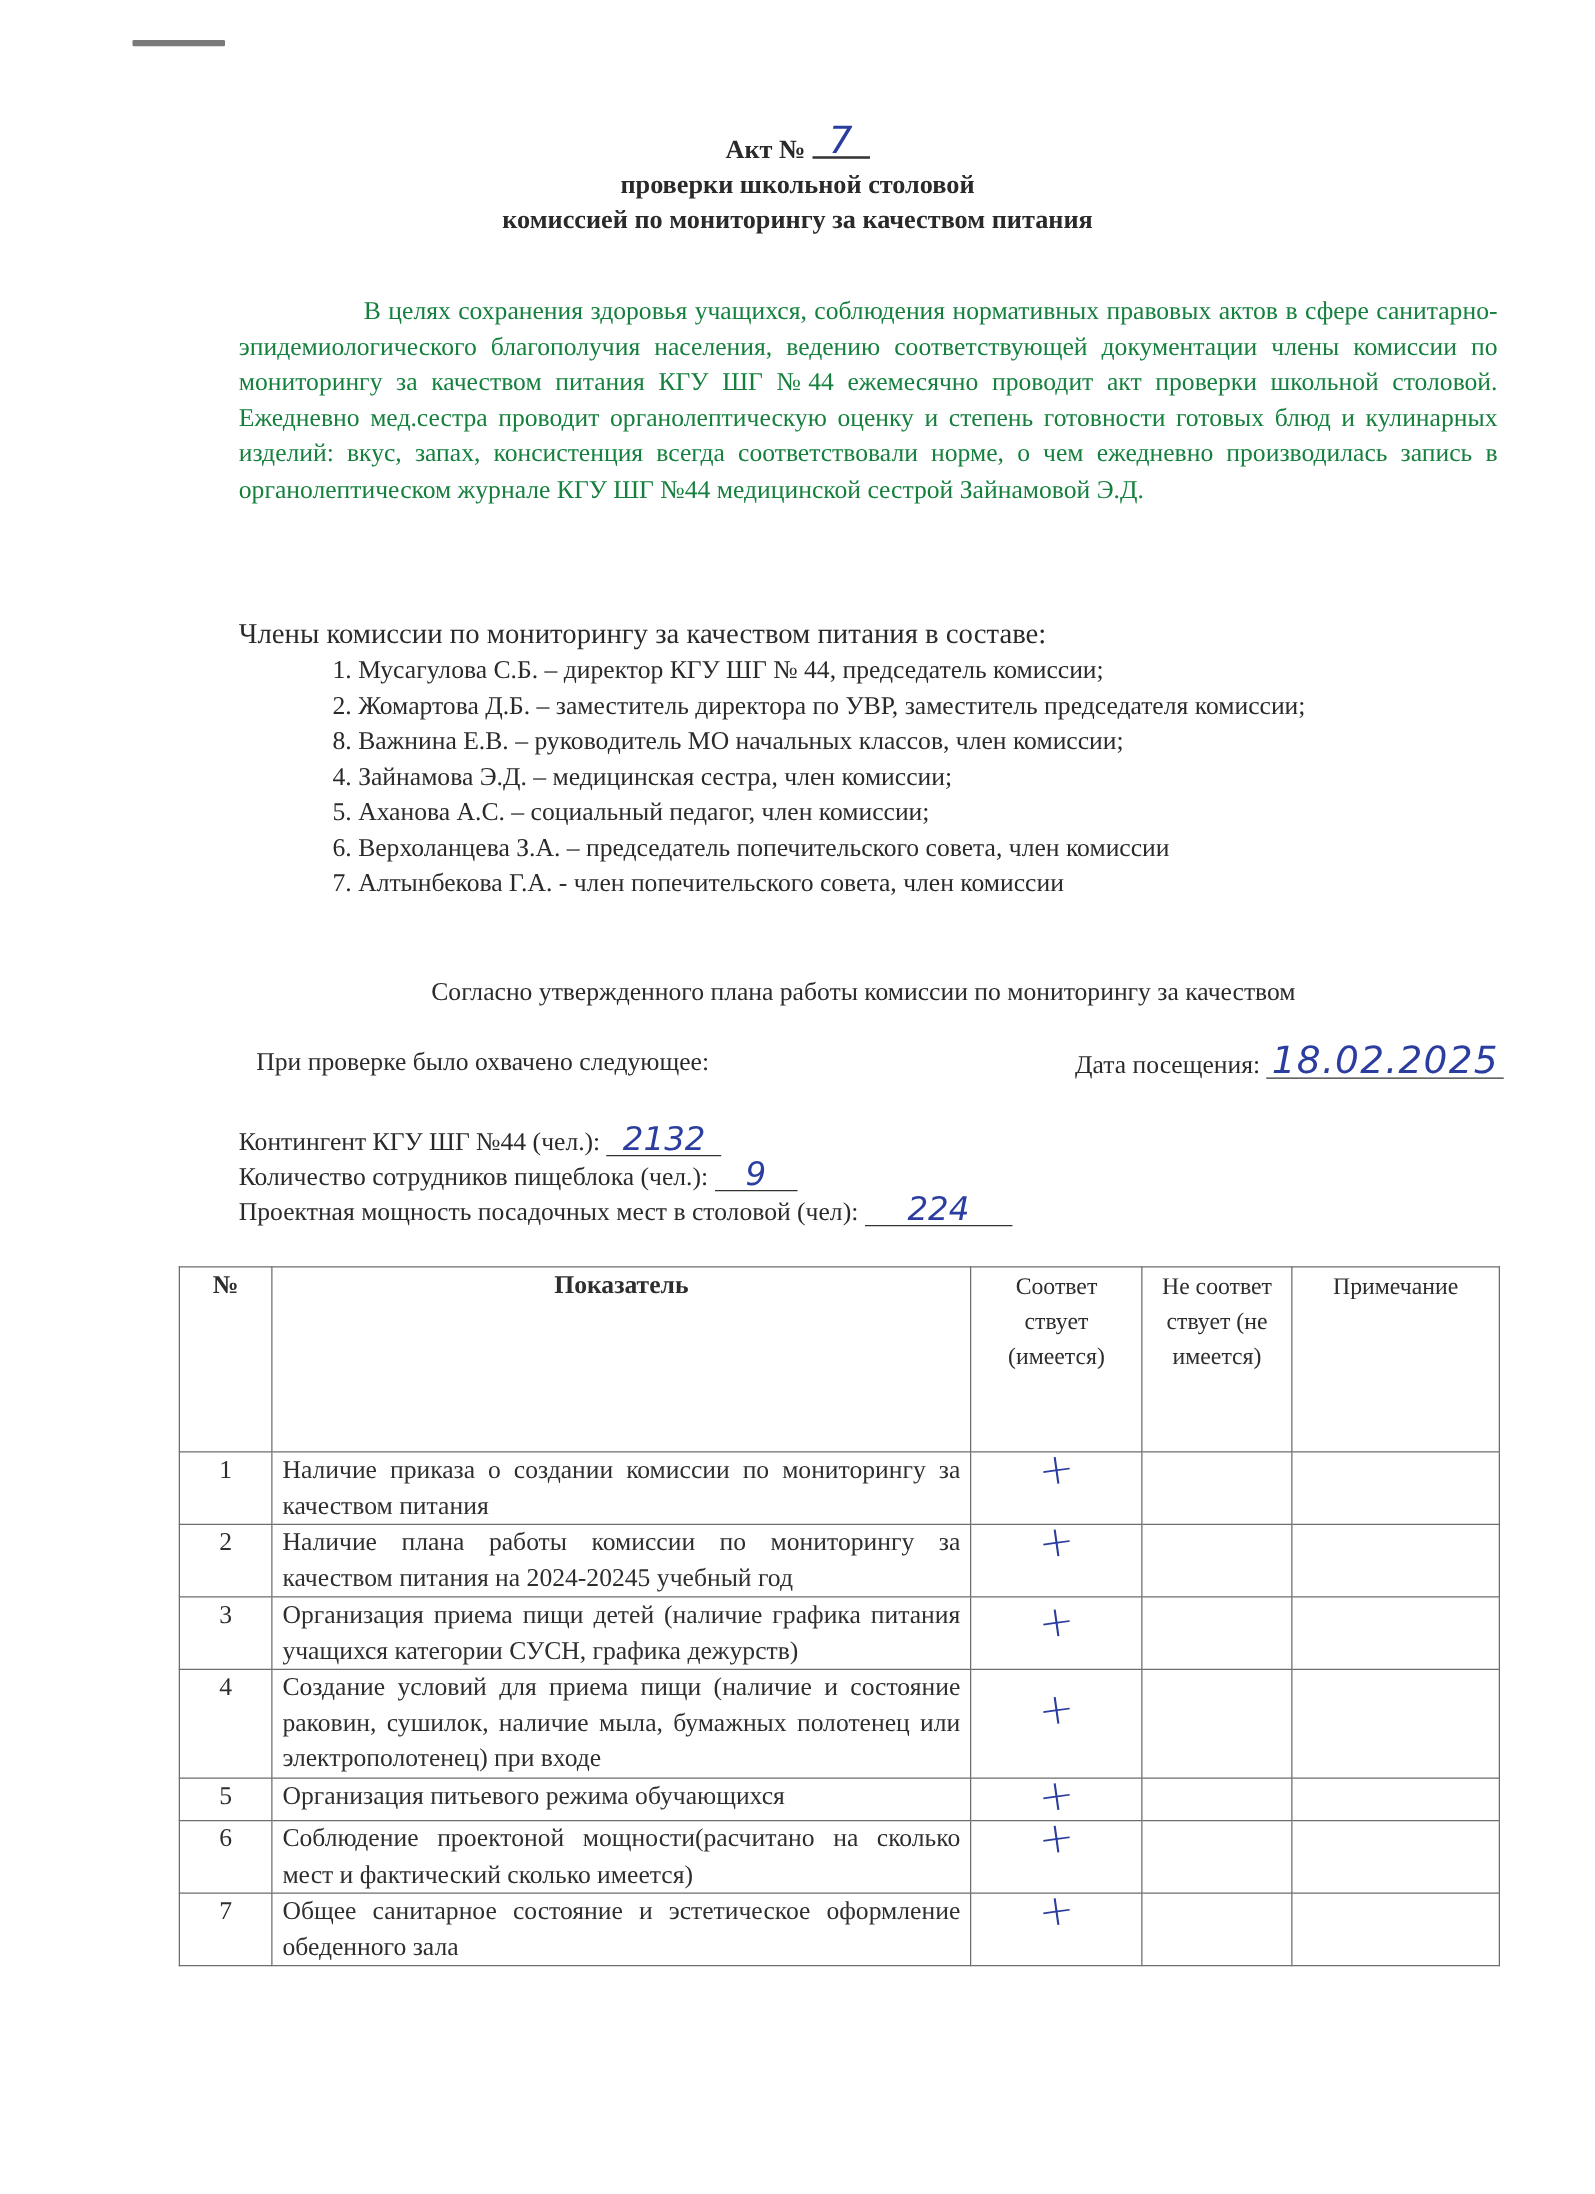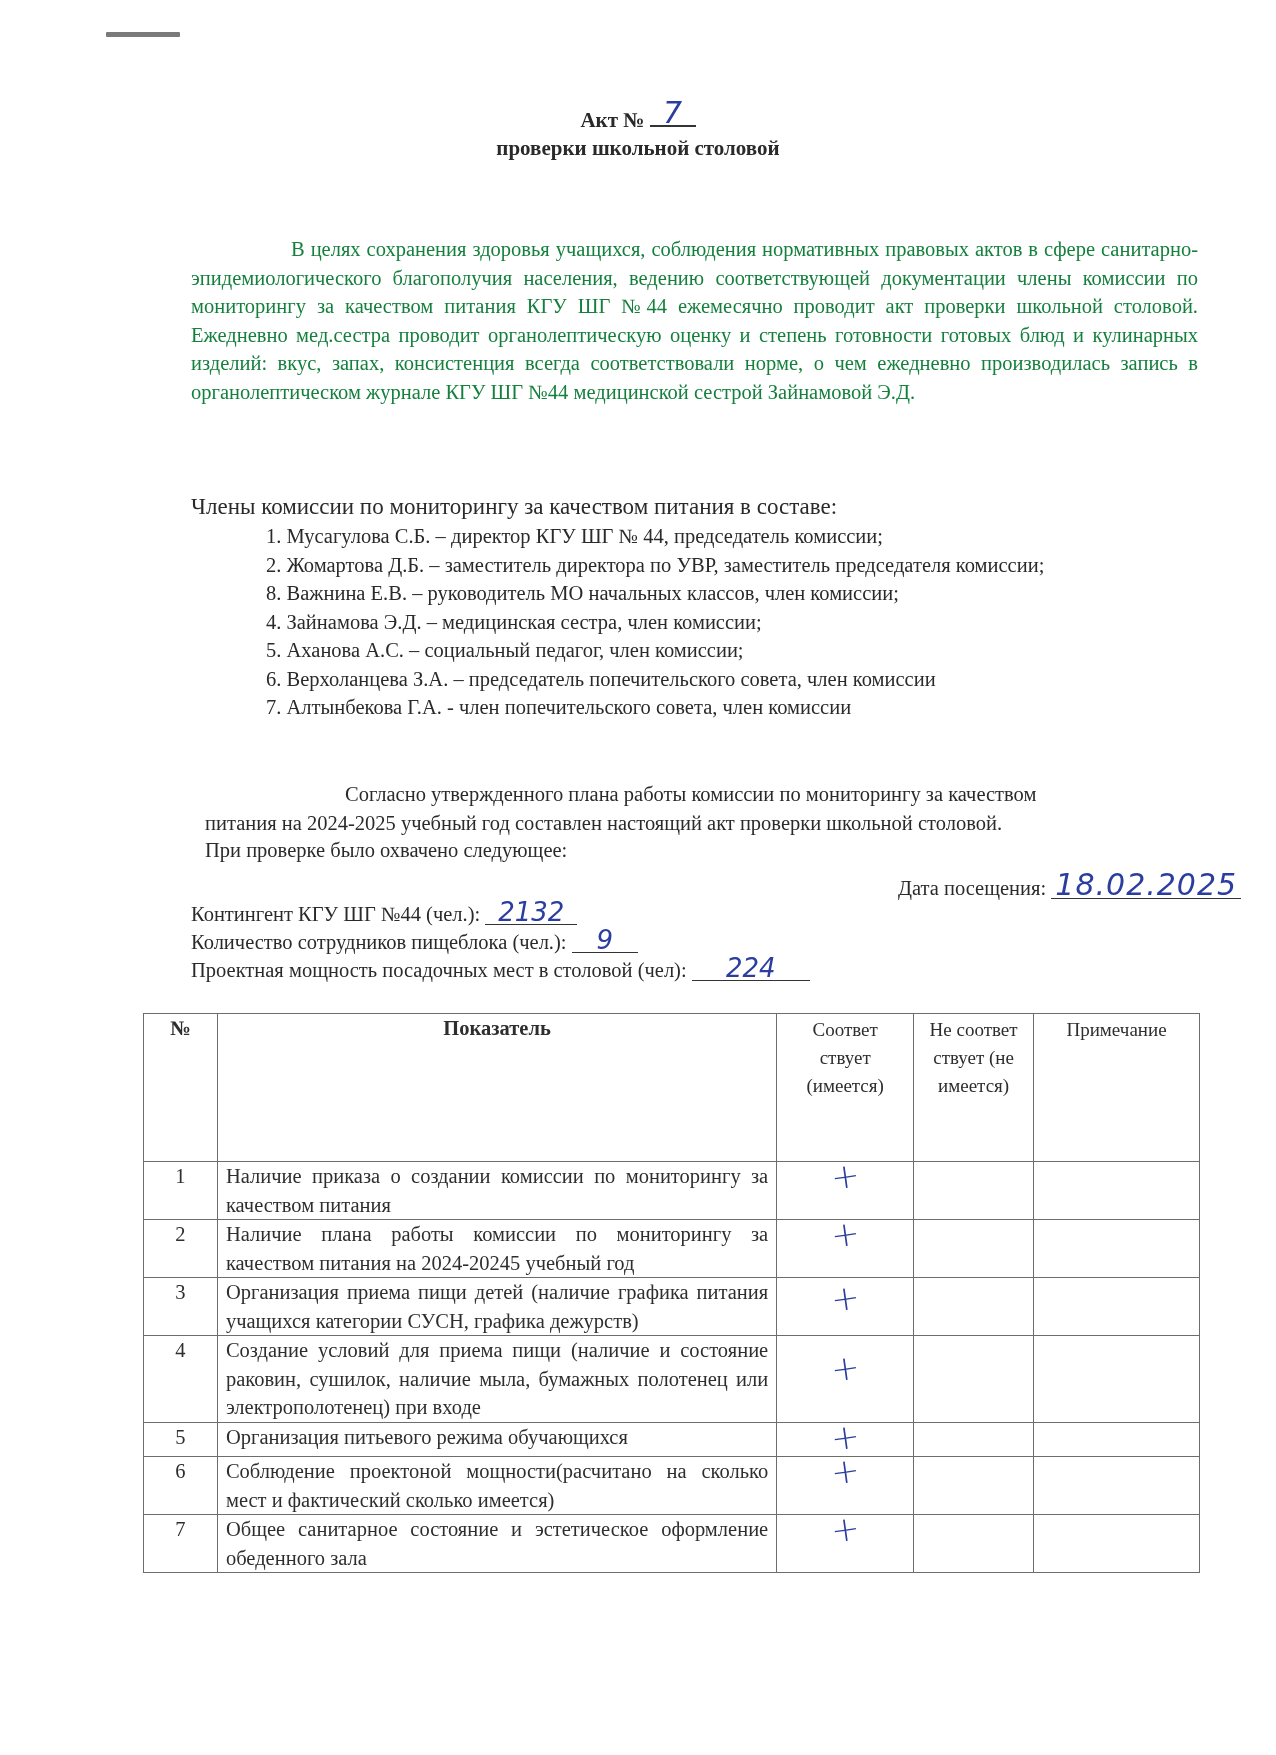--- a/index.html
+++ b/index.html
@@ -24,21 +24,21 @@
   }
   .para.intro { top: 235px; text-indent: 100px; }
   .members-head { position: absolute; left: 191px; top: 493px; font-size: 23px; line-height: 28px; }
   .members-list { position: absolute; left: 266px; top: 522px; width: 860px; font-size: 20.5px; line-height: 28.5px; }
   .members-list div { margin: 0; }
   .plan-para {
     position: absolute; left: 205px; top: 780px; width: 1000px; font-size: 20.5px; line-height: 28.5px;
   }
   .plan-para .l1 { padding-left: 140px; }
   .covered-row { position: absolute; left: 205px; top: 836px; width: 1030px; font-size: 20.5px; line-height: 28px; }
-  .covered-row .date-wrap { position: absolute; left: 693px; top: 0; white-space: nowrap; margin-top: 36px; }
+  .covered-row .date-wrap { position: absolute; left: 655px; top: 0; white-space: nowrap; }
   .hand {
     font-family: "DejaVu Sans", sans-serif; font-style: italic; color: #2b3d9e;
     display: inline-block; border-bottom: 1.5px solid #333; text-align: center;
   }
   .hand.date { width: 190px; font-size: 30px; line-height: 26px; letter-spacing: 1px; }
   .stats { position: absolute; left: 191px; top: 900px; font-size: 20.5px; line-height: 28px; }
   .stats .em { }
   .hand.h1 { width: 92px; font-size: 26px; line-height: 24px; }
   .hand.h2 { width: 66px; font-size: 26px; line-height: 24px; }
   .hand.h3 { width: 118px; font-size: 26px; line-height: 24px; }
@@ -69,38 +69,38 @@
 <body>
 
 <div class="scan-mark"></div>
 
 <div class="title-block">
   <div class="title-line">
     <span>Акт №</span>
     <span class="act-num">7</span>
   </div>
   <div class="title-line">проверки школьной столовой</div>
+  <div class="title-line">комиссией по мониторингу за качеством питания</div>
 </div>
 
 <div class="para intro">В целях сохранения здоровья учащихся, соблюдения нормативных правовых актов в сфере санитарно-эпидемиологического благополучия населения, ведению соответствующей документации члены комиссии по мониторингу за качеством питания КГУ ШГ №44 ежемесячно проводит акт проверки школьной столовой. Ежедневно мед.сестра проводит органолептическую оценку и степень готовности готовых блюд и кулинарных изделий: вкус, запах, консистенция всегда соответствовали норме, о чем ежедневно производилась запись в органолептическом журнале КГУ ШГ №44 медицинской сестрой Зайнамовой Э.Д.</div>
 
 <div class="members-head">Члены комиссии по мониторингу за качеством питания в составе:</div>
 <div class="members-list">
   <div>1. Мусагулова С.Б. – директор КГУ ШГ № 44, председатель комиссии;</div>
   <div>2. Жомартова Д.Б. – заместитель директора по УВР, заместитель председателя комиссии;</div>
   <div>8. Важнина Е.В. – руководитель МО начальных классов, член комиссии;</div>
   <div>4. Зайнамова Э.Д. – медицинская сестра, член комиссии;</div>
   <div>5. Аханова А.С. – социальный педагог, член комиссии;</div>
   <div>6. Верхоланцева З.А. – председатель попечительского совета, член комиссии</div>
   <div>7. Алтынбекова Г.А. -  член попечительского совета, член комиссии</div>
 </div>
 
 <div class="plan-para">
   <div class="l1">Согласно утвержденного плана работы комиссии по мониторингу за качеством</div>
-  <div>питания на 2024-2025 учебный год составлен настоящий акт проверки школьной столовой.</div>
 </div>
 
 <div class="covered-row">
   <span>При проверке было охвачено следующее:</span>
   <span class="date-wrap">
     <span>Дата посещения:</span>
     <span class="hand date">18.02.2025</span>
   </span>
 </div>
 

